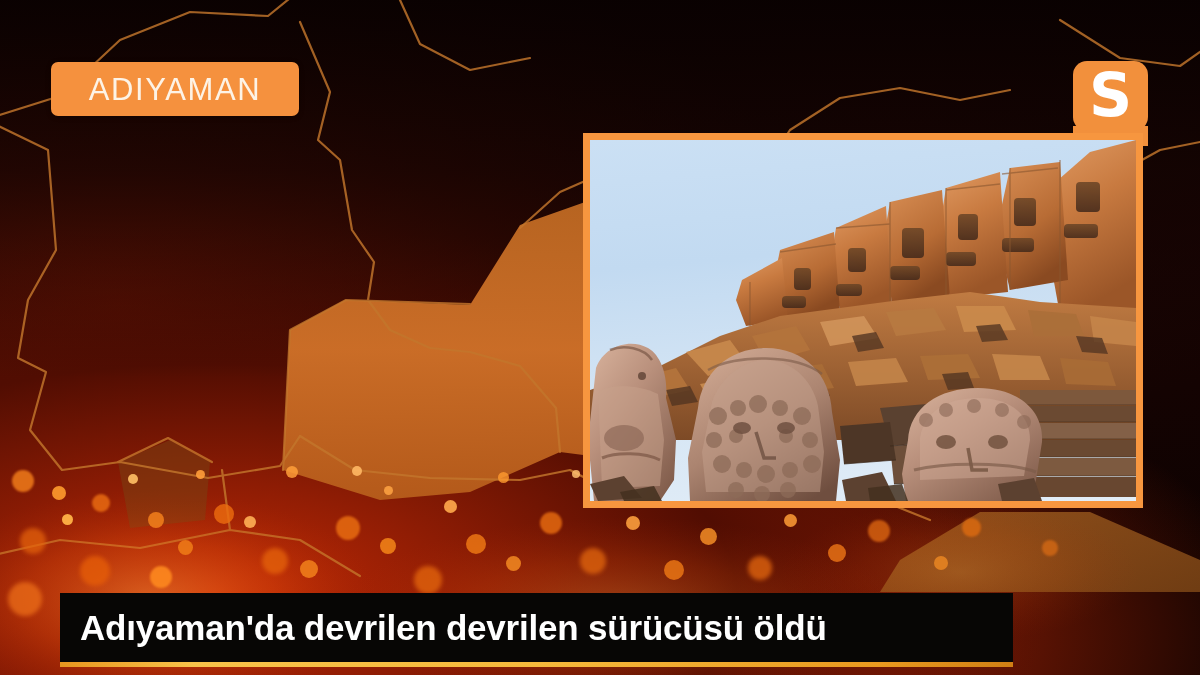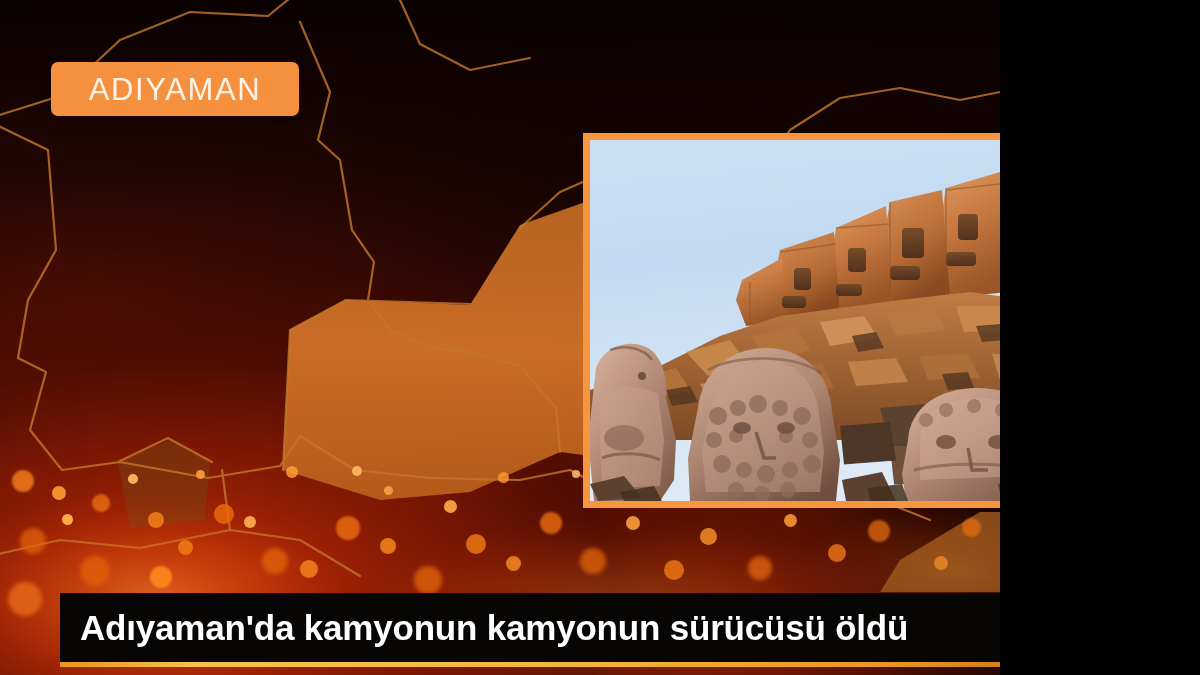--- a/index.html
+++ b/index.html
@@ -2,21 +2,21 @@
 <html><head>
 <meta charset="utf-8">
 <style>
   html,body{margin:0;padding:0;background:#000;}
   body{
     font-family:"Liberation Sans", sans-serif;
     -webkit-font-smoothing:antialiased;
   }
   #stage{
     position:relative;
-    width:1000px;height:675px;
+    width:1200px;height:675px;
     overflow:hidden;
     background:#0c4a6e;
   }
 
   
   .bg-base{
     position:absolute;inset:0;
     background:
       radial-gradient(ellipse 70% 55% at 18% 88%, #c22a05 0%, #8d1c04 30%, #510d02 62%, rgba(30,4,2,0) 100%),
       radial-gradient(ellipse 55% 45% at 52% 95%, #d4390a 0%, #7d1a04 45%, rgba(40,6,2,0) 100%),
@@ -401,17 +401,17 @@
         </g>
         <g fill="#43301f" opacity=".85">
           <polygon points="30,352 64,346 72,361 34,361"></polygon>
           <polygon points="278,348 312,344 318,361 280,361"></polygon>
         </g>
       </svg>
     </div>
   </div>
 
   <div class="headline-bar">
-    <h1>Adıyaman'da kamyonun kamyonun sürücüsü öldü</h1>
+    <h1>Adıyaman'da devrilen devrilen sürücüsü öldü</h1>
   </div>
   <div class="headline-rule"></div>
 
 </div>
 
 </body></html>

